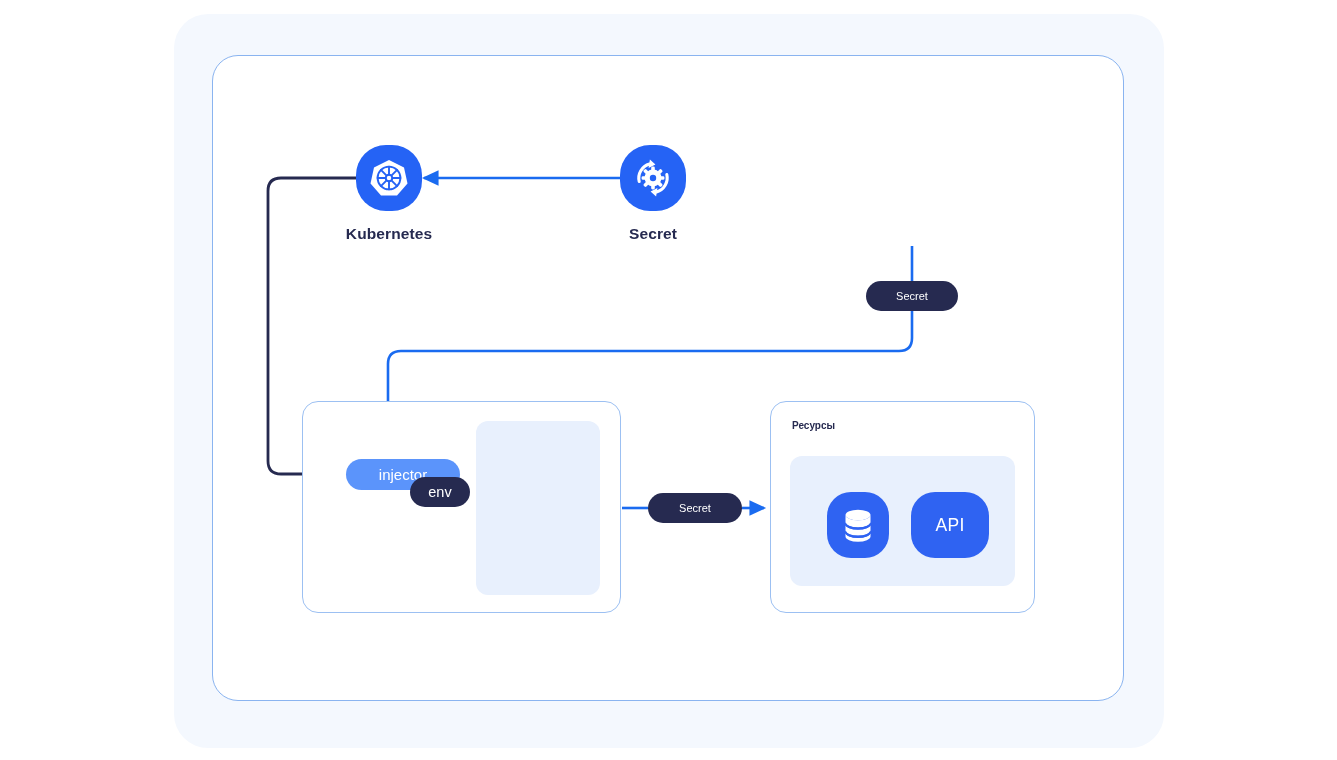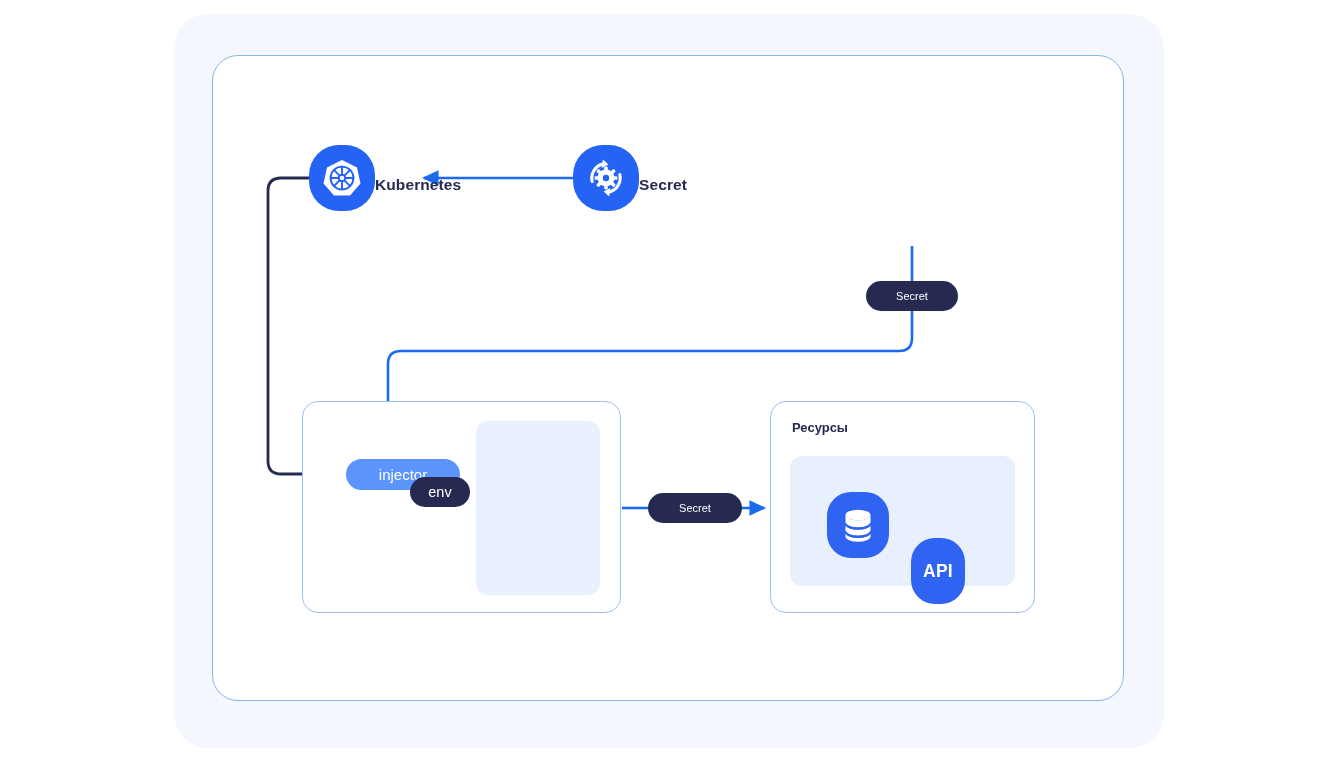--- a/index.html
+++ b/index.html
@@ -48,21 +48,21 @@
     left: 0; top: 0;
     width: 1337px;
     height: 760px;
     pointer-events: none;
   }
 
   
   .node {
     position: absolute;
     display: flex;
-    flex-direction: row;
+    flex-direction: column;
     align-items: center;
     width: 160px;
   }
   .squircle {
     width: 66px;
     height: 66px;
     background: #2563f5;
     border-radius: 46% / 46%;
     display: flex;
     align-items: center;
@@ -112,21 +112,21 @@
     border-radius: 16px;
     box-sizing: border-box;
   }
   #panel-pod       { left: 302px; top: 401px; width: 319px; height: 212px; }
   #panel-resources { left: 770px; top: 401px; width: 265px; height: 212px; }
 
   .panel-title {
     position: absolute;
     left: 21px;
     top: 18px;
-    font-size: 13px;
+    font-size: 10px;
     font-weight: bold;
     color: #262a50;
   }
 
   .inner-tile {
     position: absolute;
     background: #e8f0fd;
     border-radius: 12px;
   }
   #tile-app      { left: 476px; top: 421px; width: 124px; height: 174px; }
@@ -160,32 +160,31 @@
     background: #2f63f2;
     border-radius: 24px;
     display: flex;
     align-items: center;
     justify-content: center;
   }
   #icon-api {
     position: absolute;
     left: 911px;
     top: 492px;
-    width: 54px;
+    width: 78px;
     height: 66px;
     background: #2f63f2;
     border-radius: 24px;
     display: flex;
     align-items: center;
     justify-content: center;
     color: #fff;
     font-size: 17.5px;
-    font-weight: bold;
+    font-weight: normal;
     letter-spacing: .3px;
-    margin-top: 46px;
   }
 </style>
 </head>
 <body>
 
 <div id="stage">
 
   <div class="outer-shell"></div>
   <div class="inner-shell"></div>
 

